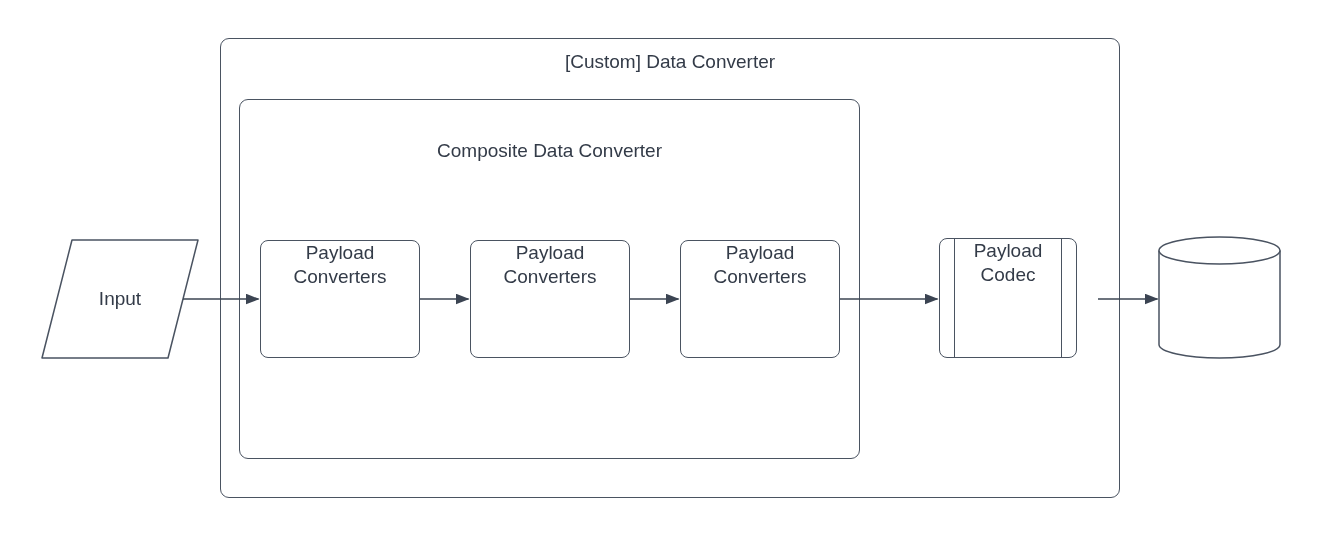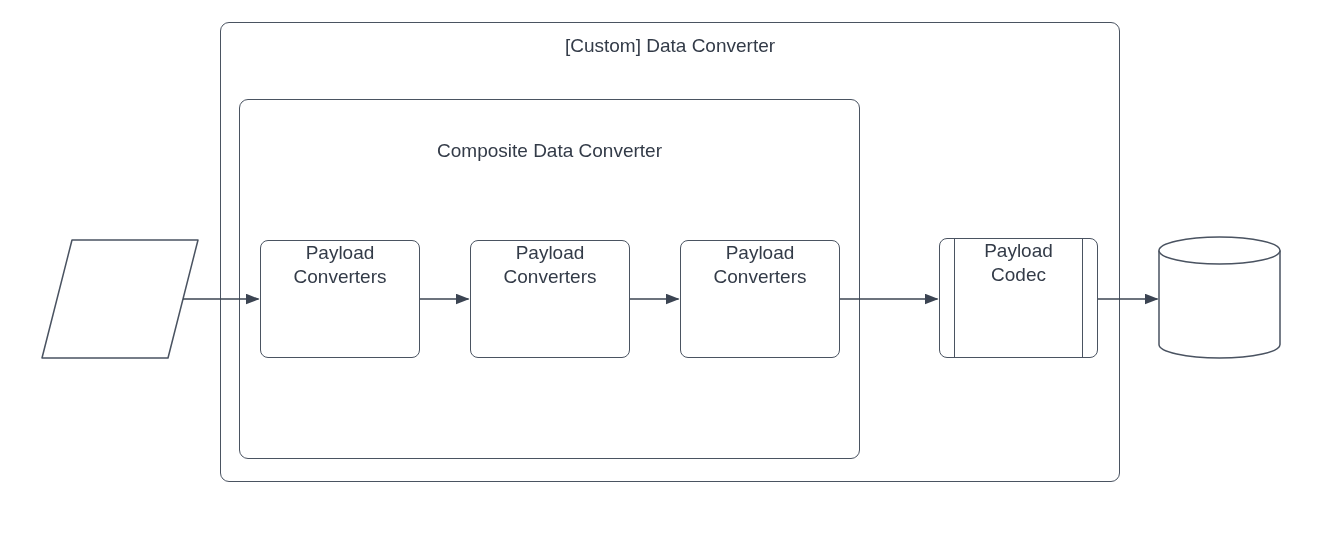--- a/index.html
+++ b/index.html
@@ -64,21 +64,21 @@
     align-items: center;
     justify-content: center;
     text-align: center;
   }
 </style>
 </head>
 <body>
 
 <div class="canvas">
 
-  <div class="group-box" style="left:220px; top:22px; width:900px; height:460px;">
+  <div class="group-box" style="left:220px; top:38px; width:900px; height:460px;">
     <div class="group-label" style="top:11px;">[Custom] Data Converter</div>
   </div>
 
   <div class="group-box" style="left:239px; top:99px; width:621px; height:360px;">
     <div class="group-label" style="top:39px;">Composite Data Converter</div>
   </div>
 
   <svg class="svg-layer" width="1320" height="540" viewBox="0 0 1320 540">
     <defs>
       <marker id="arrowhead" markerUnits="userSpaceOnUse" markerWidth="14" markerHeight="11" refX="13" refY="5.5" orient="auto">
@@ -97,33 +97,36 @@
 
     <g stroke="#3b4452" stroke-width="1.5" fill="none">
       <line x1="183" y1="299" x2="258.5" y2="299" marker-end="url(#arrowhead)"></line>
       <line x1="420" y1="299" x2="468.5" y2="299" marker-end="url(#arrowhead)"></line>
       <line x1="630" y1="299" x2="678.5" y2="299" marker-end="url(#arrowhead)"></line>
       <line x1="840" y1="299" x2="937.5" y2="299" marker-end="url(#arrowhead)"></line>
       <line x1="1098" y1="299" x2="1157.5" y2="299" marker-end="url(#arrowhead)"></line>
     </g>
   </svg>
 
+  <div class="float-label" style="left:60px; top:240px; width:120px; height:118px;">
+    <span class="node-label">Input</span>
+  </div>
 
   <div class="node-box" style="left:260px; top:240px; width:160px; height:118px;">
     <span class="node-label" style="width:120px;">Payload Converters</span>
   </div>
 
   <div class="node-box" style="left:470px; top:240px; width:160px; height:118px;">
     <span class="node-label" style="width:120px;">Payload Converters</span>
   </div>
 
   <div class="node-box" style="left:680px; top:240px; width:160px; height:118px;">
     <span class="node-label" style="width:120px;">Payload Converters</span>
   </div>
 
-  <div class="node-box" style="left:939px; top:238px; width:159px; height:120px;">
+  <div class="node-box" style="left:939px; top:238px; width:138px; height:120px;">
     <div class="inner-line" style="left:14px;"></div>
     <div class="inner-line" style="right:14px;"></div>
     <span class="node-label" style="width:100px;">Payload Codec</span>
   </div>
 
 
 </div>
 
 </body></html>

